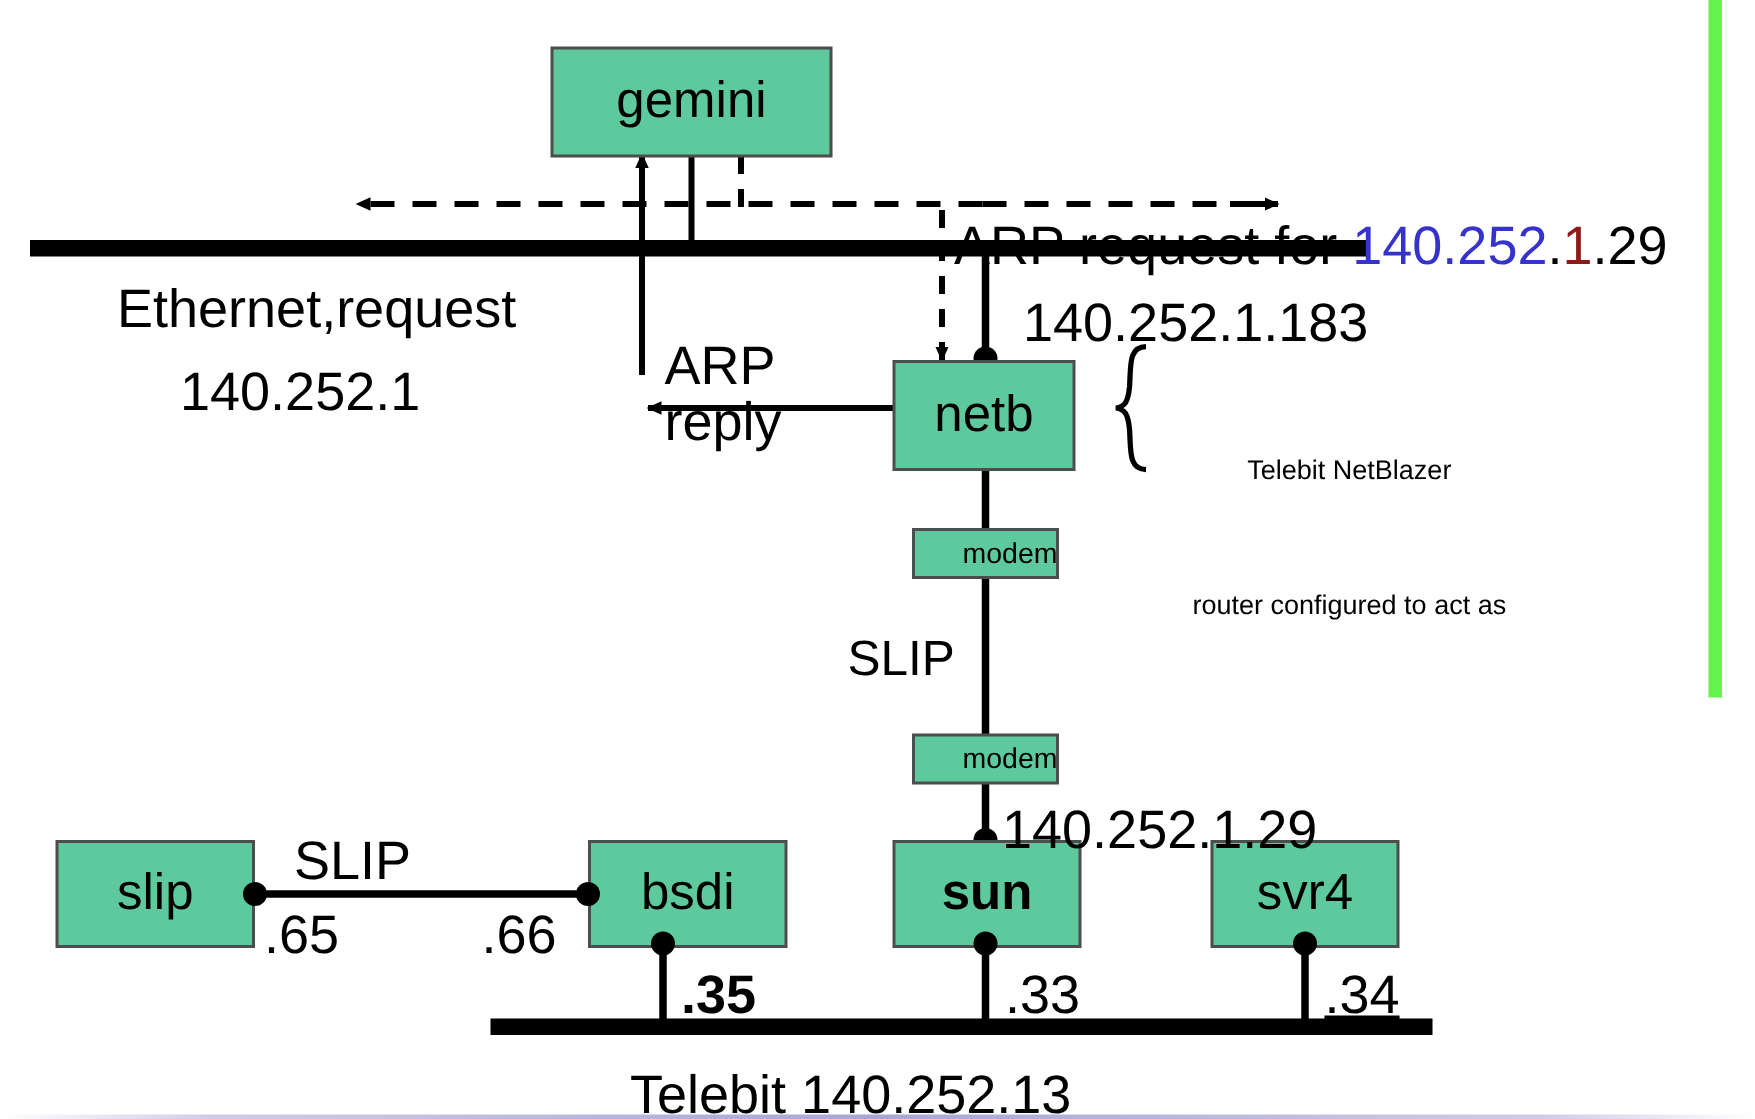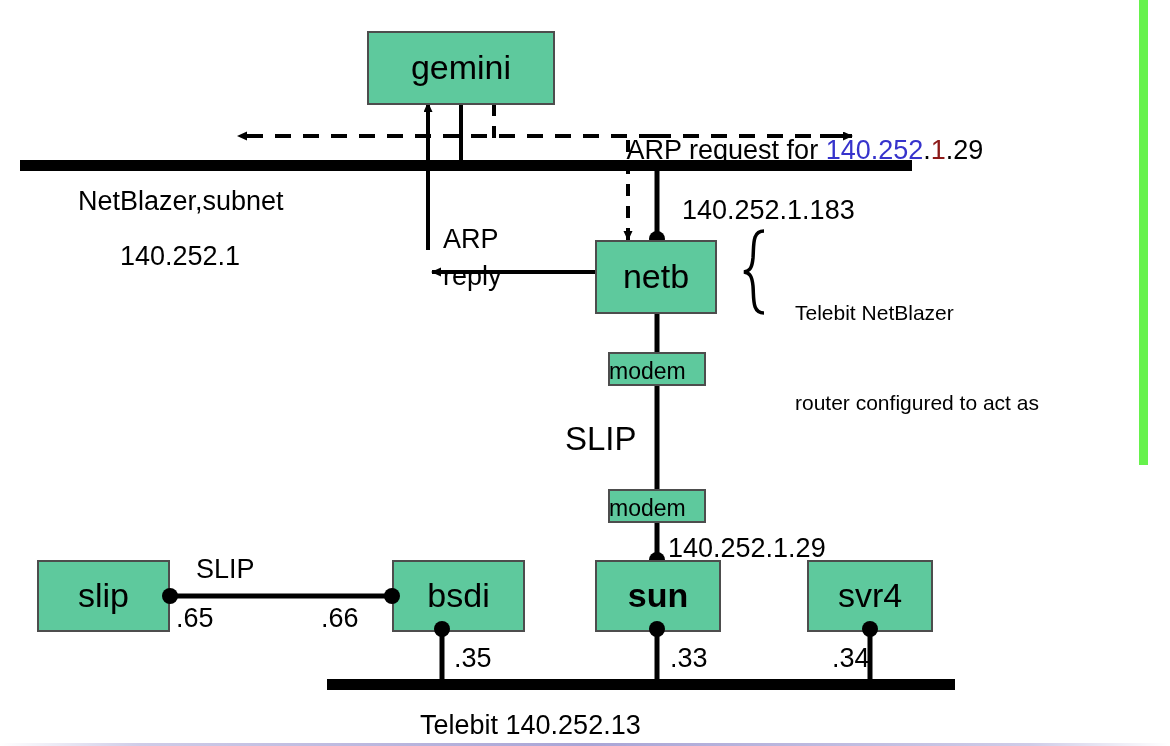--- a/index.html
+++ b/index.html
@@ -30,29 +30,30 @@
   .txt {
     position: absolute;
     white-space: pre;
     line-height: 1;
   }
   .host-label {
     font-size: 34px;
     text-align: center;
   }
   .modem-label {
-    font-size: 23px;
-    text-align: left;
+    font-size: 19px;
+    text-align: right;
   }
   .txt {
-    font-size: 27px;
+    font-size: 36px;
   }
   .txt.note {
-    font-size: 21px;
+    font-size: 18px;
     line-height: 30px;
+    text-align: center;
   }
   .ip-blue { color: #3633cc; }
   .ip-dark { color: #000000; }
   .ip-red  { color: #8c1a18; }
   .bottom-rule {
     position: absolute;
     left: 0;
     bottom: 0;
     width: 1170px;
     height: 3px;
@@ -143,21 +144,21 @@
   <div class="host-label" style="left:808px; top:578px; width:124px;">svr4</div>
 
   <div class="modem-label" style="left:609px; top:360px; width:96px;">modem</div>
 
   <div class="modem-label" style="left:609px; top:497px; width:96px;">modem</div>
 
   <div class="txt" style="left:598px; top:110px;">
     <span>ARP request for </span><span class="ip-blue">140.252</span><span class="ip-dark">.</span><span class="ip-red">1</span><span class="ip-dark">.29</span>
   </div>
 
-  <div class="txt" style="left:78px; top:188px;">NetBlazer,subnet</div>
+  <div class="txt" style="left:78px; top:188px;">Ethernet,request</div>
 
   <div class="txt" style="left:120px; top:243px;">140.252.1</div>
 
   <div class="txt" style="left:443px; top:226px;">ARP</div>
 
   <div class="txt" style="left:443px; top:263px;">reply</div>
 
   <div class="txt" style="left:682px; top:197px;">140.252.1.183</div>
 
   <div class="txt note" style="left:795px; top:238px;">
@@ -169,23 +170,23 @@
 
 
   <div class="txt" style="left:668px; top:535px;">140.252.1.29</div>
 
   <div class="txt" style="left:196px; top:556px;">SLIP</div>
 
   <div class="txt" style="left:176px; top:605px;">.65</div>
 
   <div class="txt" style="left:321px; top:605px;">.66</div>
 
-  <div class="txt" style="left:454px; top:645px;">.35</div>
+  <div class="txt" style="left:454px; top:645px;font-weight:bold;">.35</div>
 
   <div class="txt" style="left:670px; top:645px;">.33</div>
 
-  <div class="txt" style="left:832px; top:645px;">.34</div>
+  <div class="txt" style="left:883px; top:645px;text-decoration:underline;">.34</div>
 
   <div class="txt" style="left:420px; top:712px;">Telebit 140.252.13</div>
 
   <div class="bottom-rule"></div>
 
 </div>
 
 </body></html>

